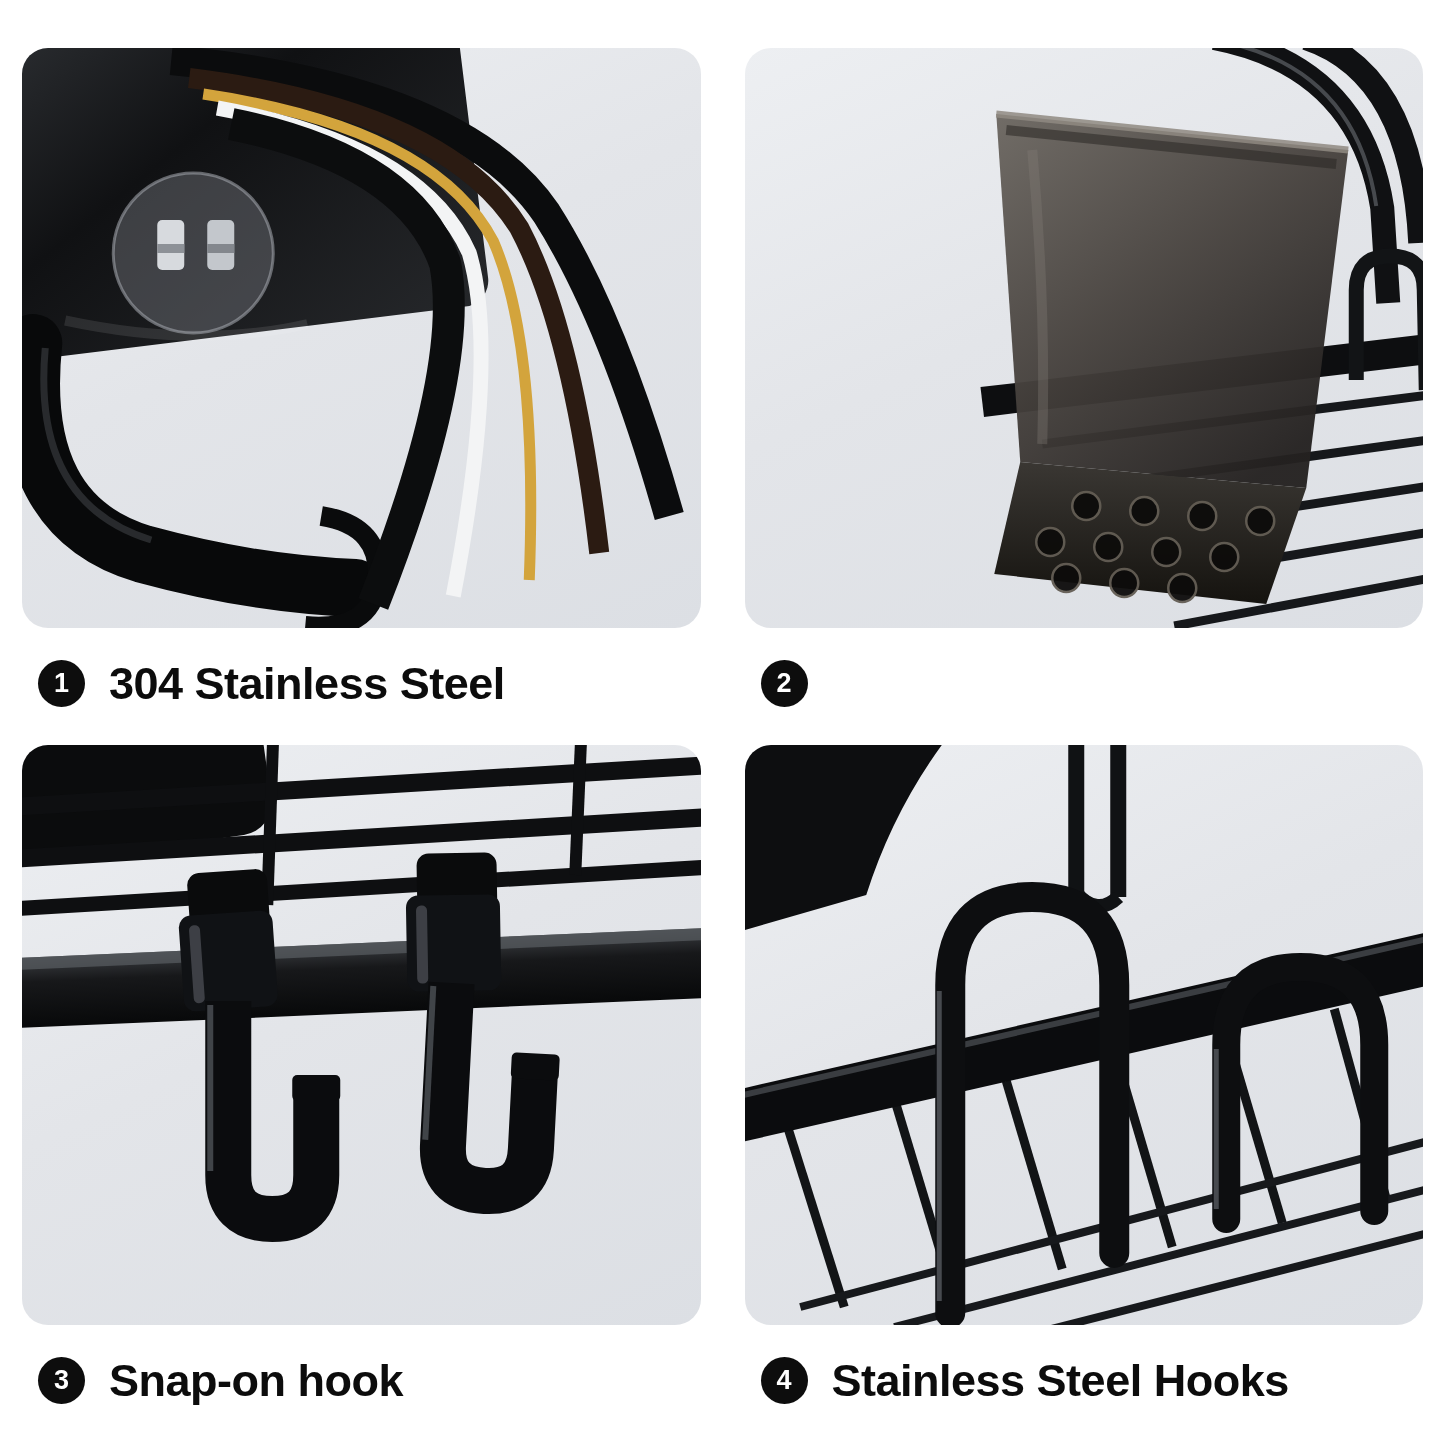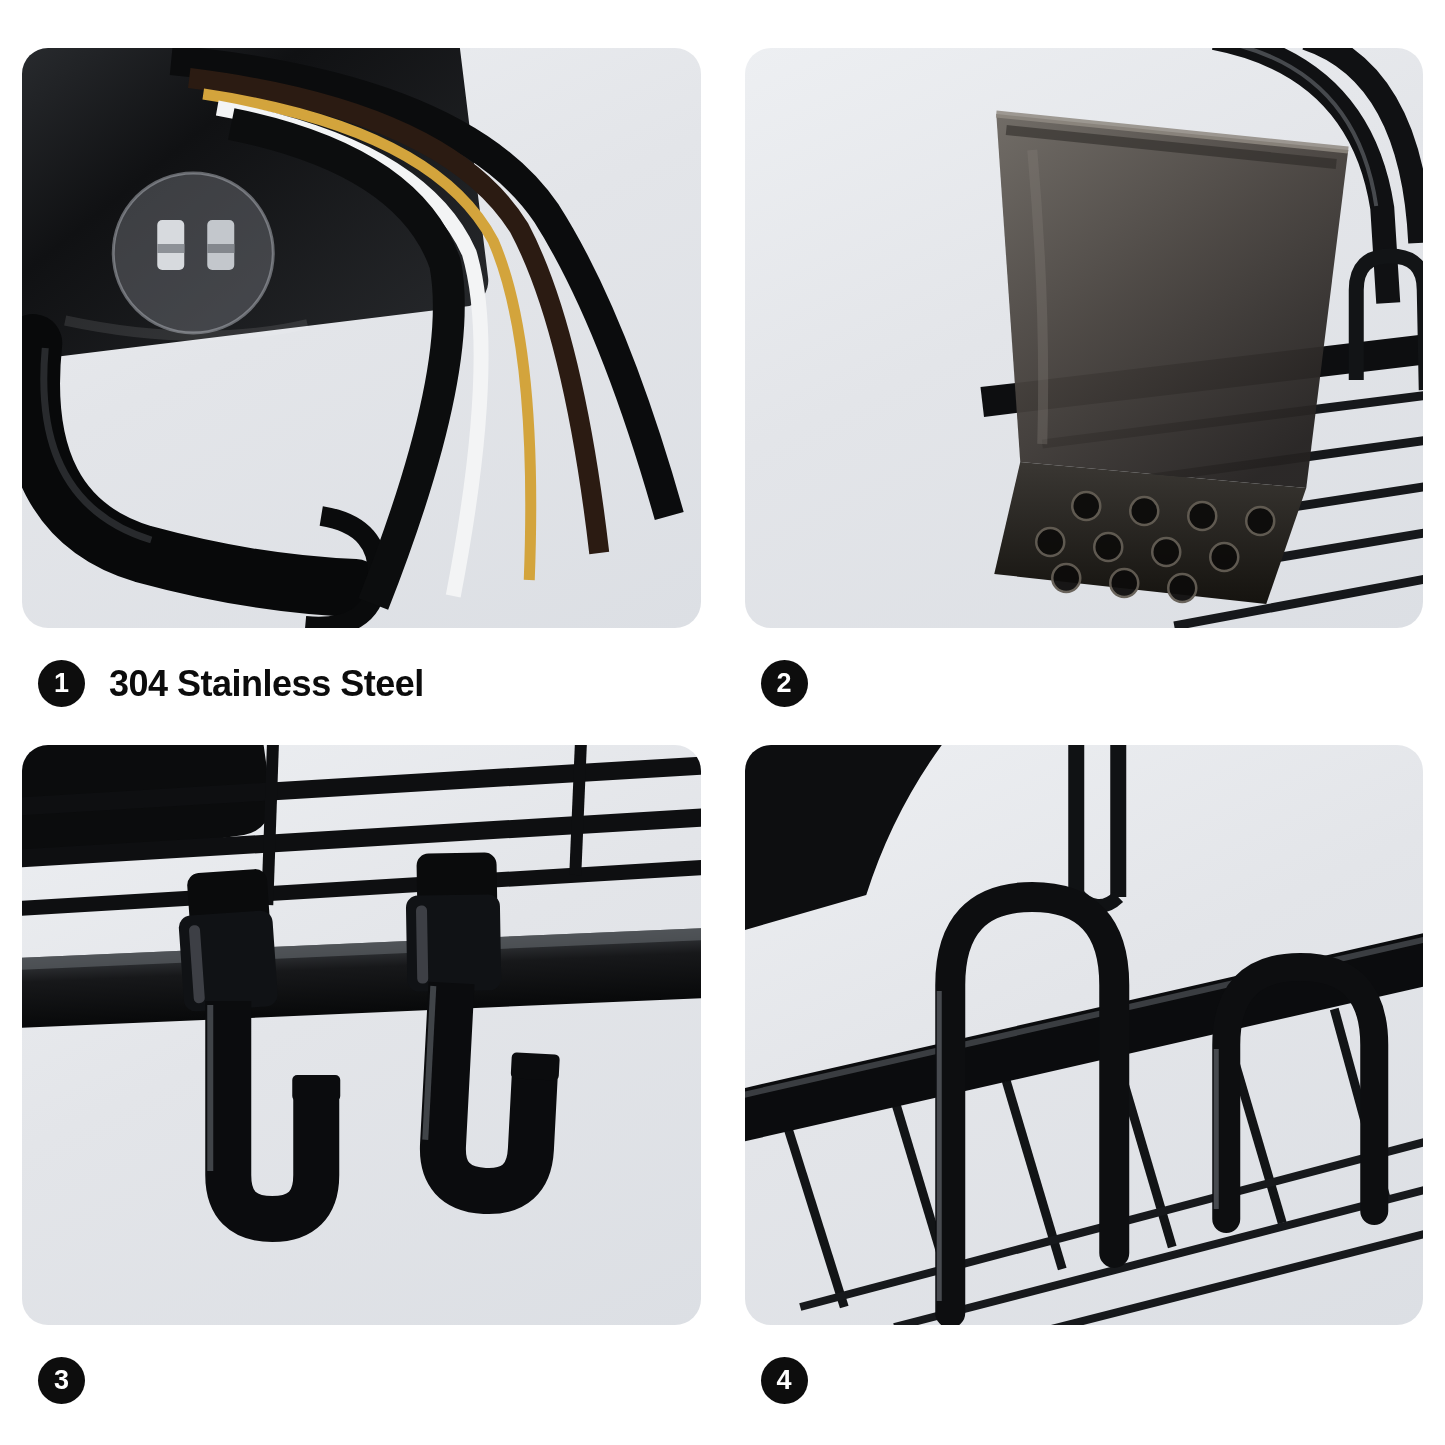--- a/index.html
+++ b/index.html
@@ -30,21 +30,21 @@
     gap: 24px;
     padding: 4px 6px 10px 16px;
   }
   .badge {
     width: 47px; height: 47px; border-radius: 50%;
     background: #0d0d0d; color: #ffffff;
     display: flex; align-items: center; justify-content: center;
     font-size: 27px; font-weight: 700; flex: 0 0 auto;
   }
   .label {
-    font-size: 36px; font-weight: 700; color: #0c0c0c;
+    font-size: 45px; font-weight: 700; color: #0c0c0c;
     letter-spacing: -0.5px; white-space: nowrap;
   }
 </style>
 </head>
 <body>
 
 <div class="page">
   <div class="grid">
 
     <div class="feature-cell">
@@ -187,20 +187,21 @@
             <rect x="380" y="150" width="94" height="96" rx="12" fill="#101215" transform="rotate(-4 427 198)"></rect>
             <rect x="390" y="160" width="11" height="78" rx="5" fill="#45484d" opacity="0.85" transform="rotate(-4 427 198)"></rect>
             <path d="M 427 238 L 427 400 Q 427 444 471 444 Q 515 444 515 400 L 515 326" stroke="#0b0c0e" stroke-width="46" fill="none" stroke-linejoin="round"></path>
             <path d="M 409 242 L 409 396" stroke="#4a4e53" stroke-width="6" opacity="0.85"></path>
             <rect x="491" y="304" width="48" height="26" rx="5" fill="#0b0c0e"></rect>
           </g>
         </svg>
       </div>
       <div class="caption">
         <div class="badge">3</div>
+        <div class="label">Snap-on hook</div>
       </div>
     </div>
 
     <div class="feature-cell">
       <div class="panel">
         <svg viewBox="0 0 680 580" preserveAspectRatio="xMidYMid slice">
 
           <path d="M -10 -10 L 205 -10 Q 150 62 122 150 L -10 188 Z" fill="#0d0e10"></path>
 
           <path d="M 332 -10 L 332 148" stroke="#101214" stroke-width="16" fill="none"></path>
@@ -230,17 +231,18 @@
             <path d="M 195 556 L 195 246" stroke="#565a5f" stroke-width="5" opacity="0.8"></path>
           </g>
           <g>
             <path d="M 482 474 L 482 300 Q 482 222 556 222 Q 630 222 630 300 L 630 466" stroke="#0d0e10" stroke-width="28" fill="none" stroke-linecap="round"></path>
             <path d="M 472 464 L 472 304" stroke="#565a5f" stroke-width="5" opacity="0.8"></path>
           </g>
         </svg>
       </div>
       <div class="caption">
         <div class="badge">4</div>
+        <div class="label">Stainless Steel Hooks</div>
       </div>
     </div>
 
   </div>
 </div>
 
 </body></html>

